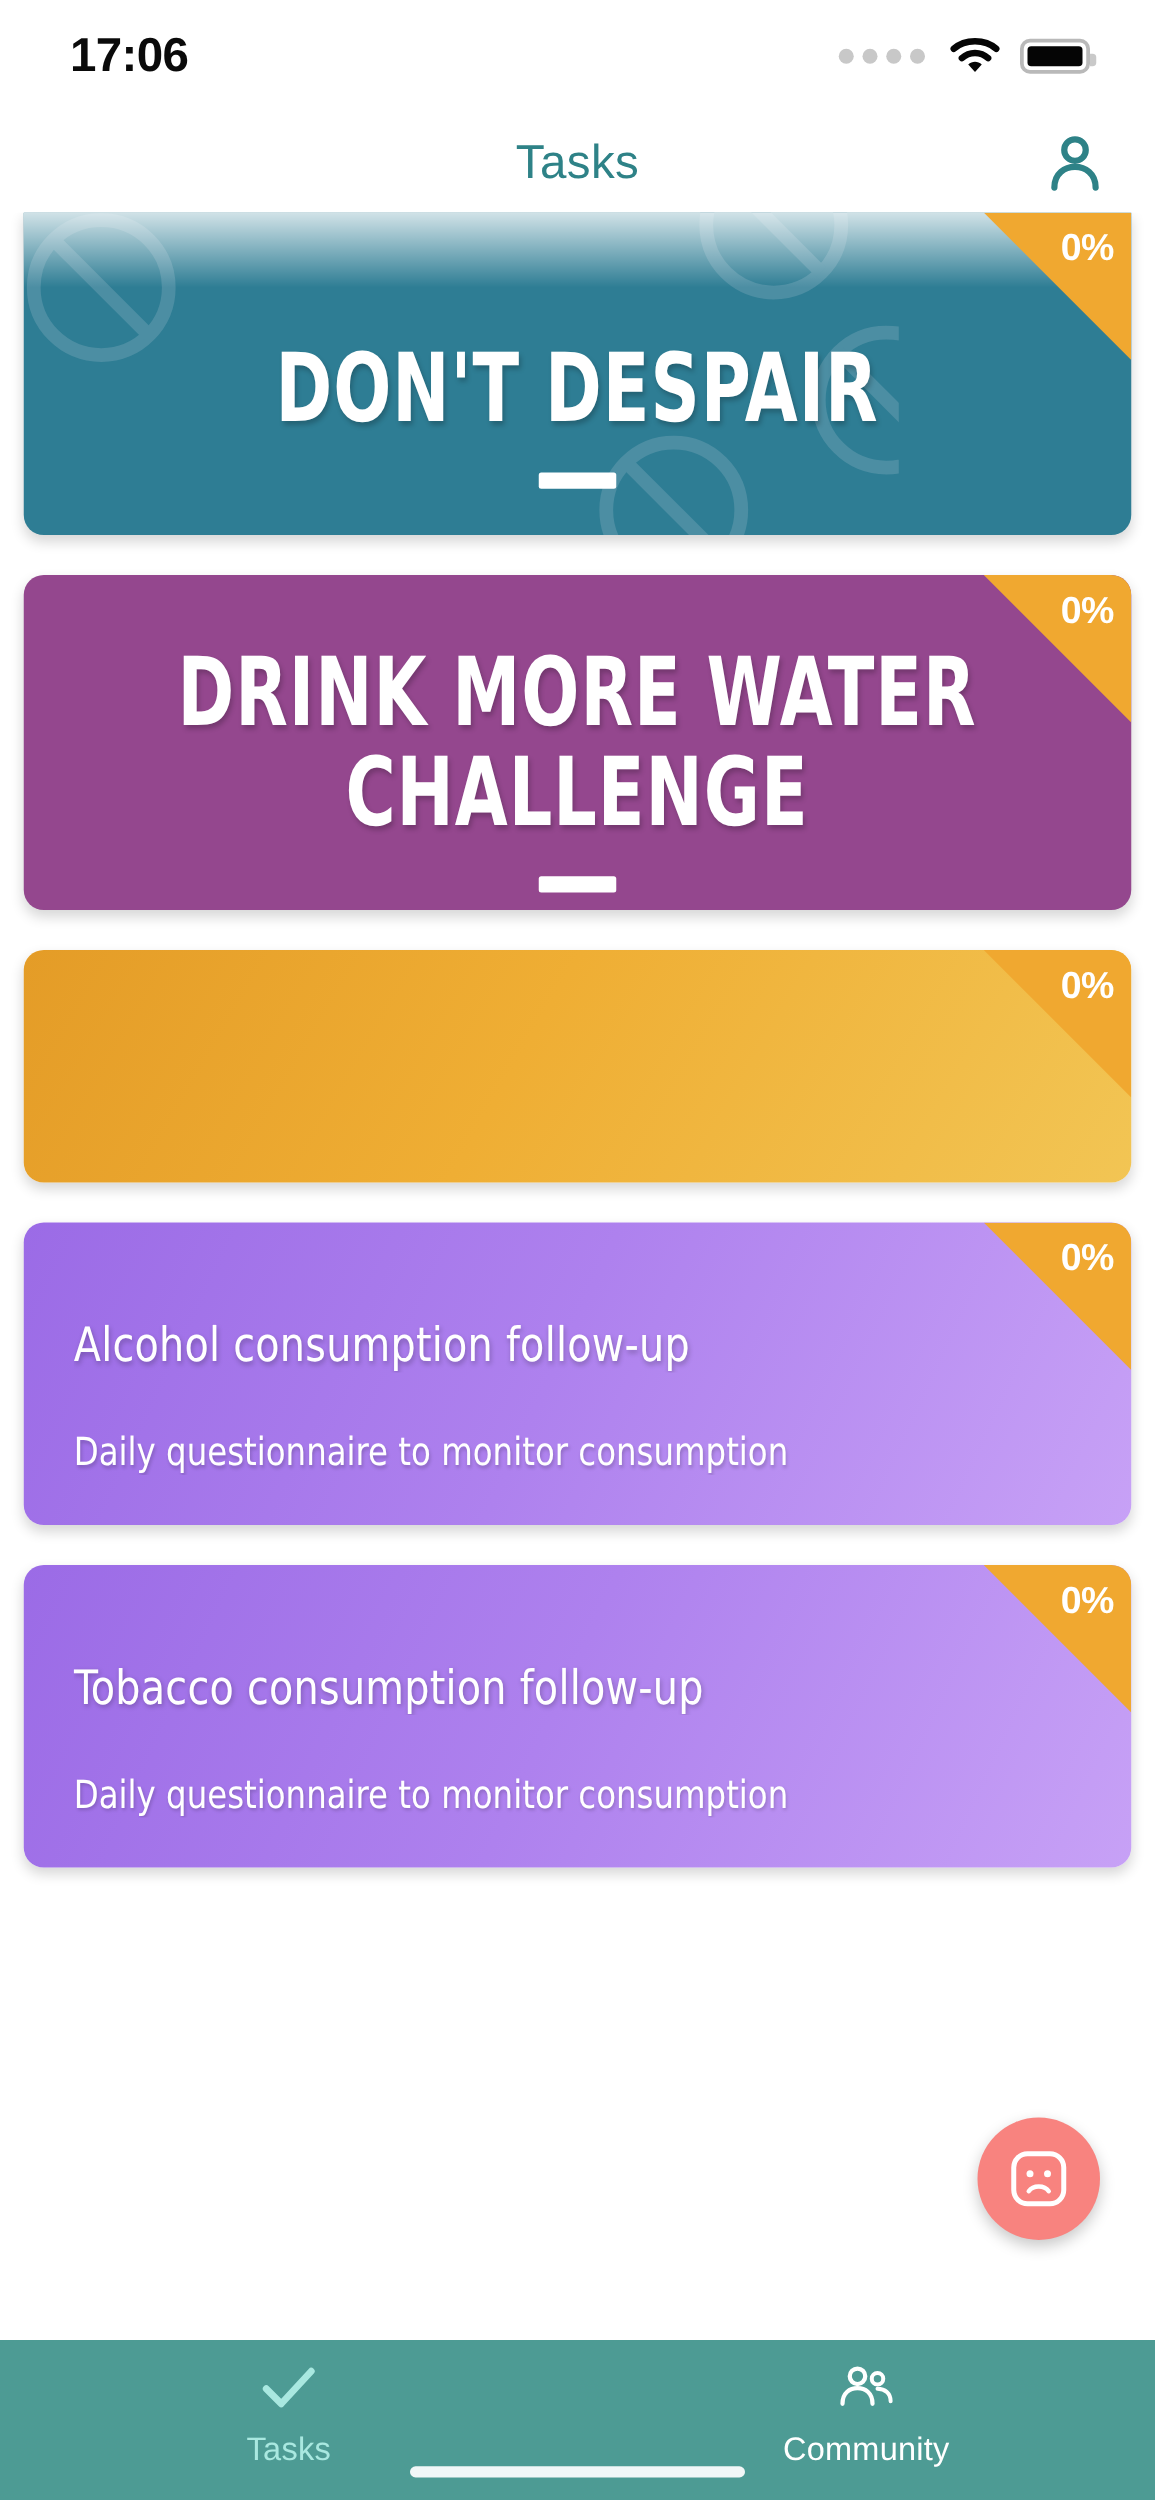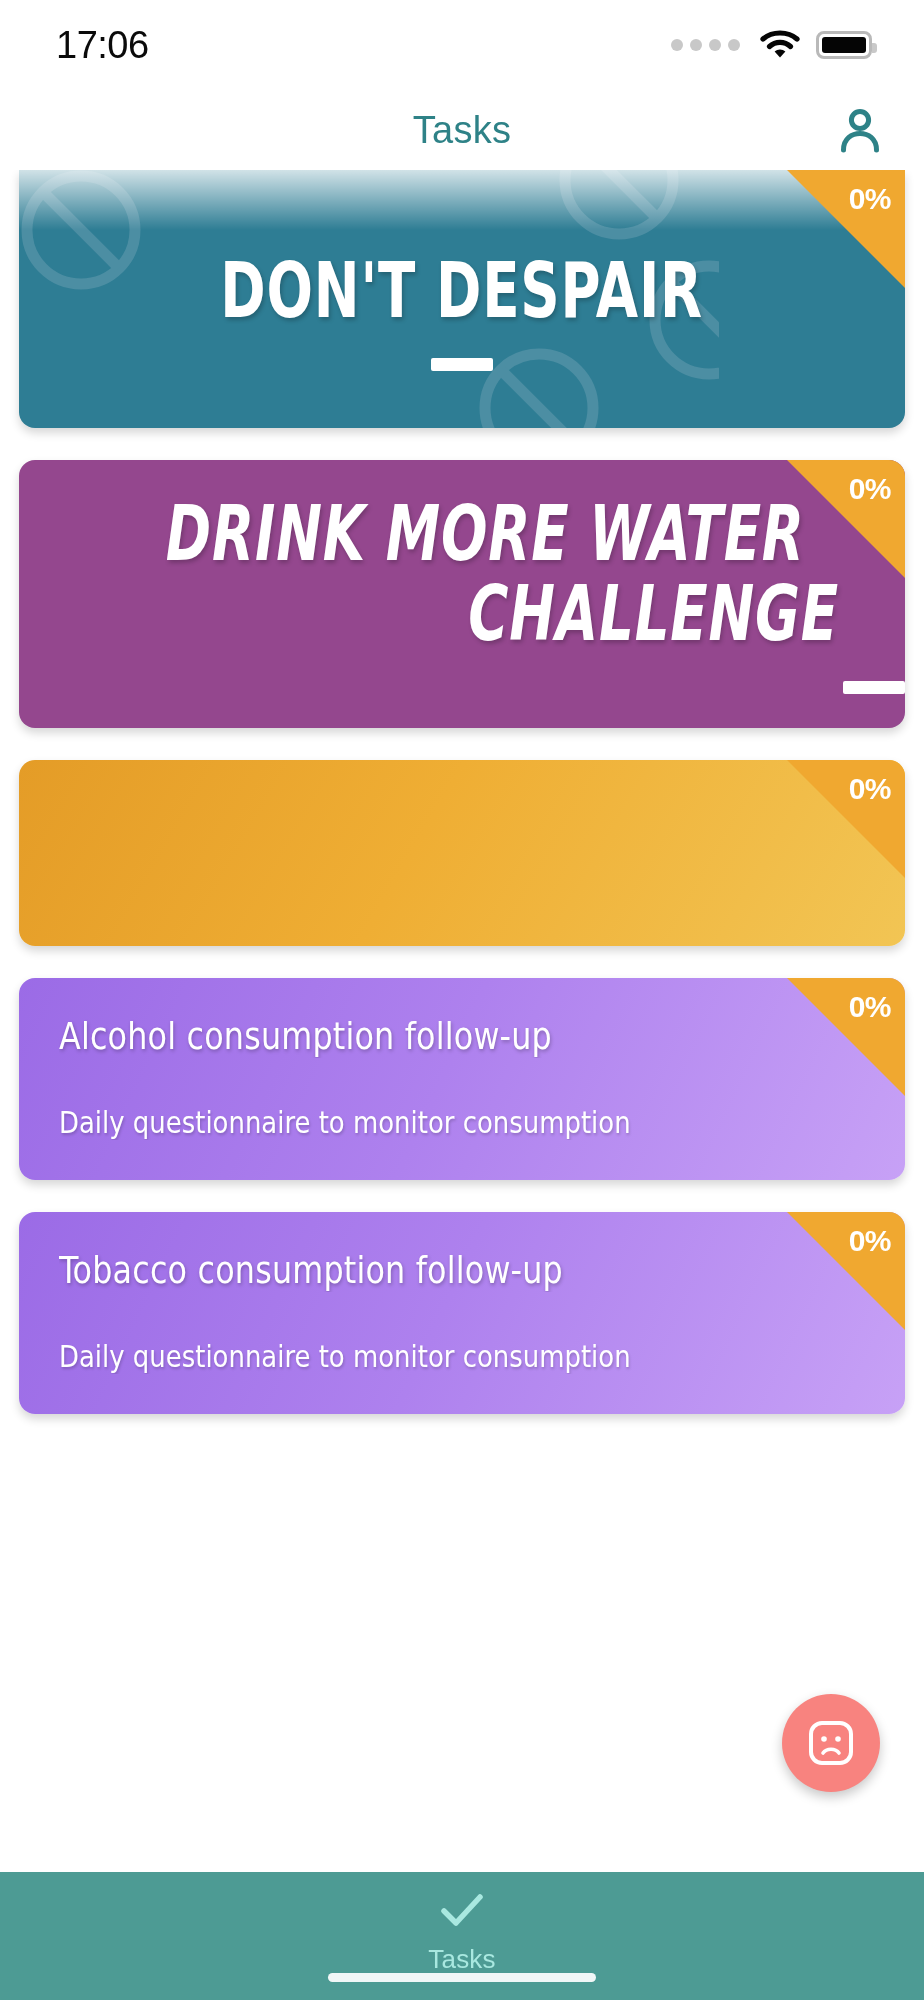--- a/index.html
+++ b/index.html
@@ -12,21 +12,21 @@
   }
 
   
   .statusbar {
     height:90px; width:100%;
     display:flex; align-items:center; justify-content:space-between;
     padding:0 52px 0 56px;
     background:#ffffff;
   }
   .sb-time {
-    font-size:38px; font-weight:400; color:#0a0a0a;
+    font-size:38px; font-weight:700; color:#0a0a0a;
     letter-spacing:-0.5px;
     font-family:"Liberation Sans", sans-serif;
   }
   .sb-right { display:flex; align-items:center; gap:16px; }
   .sb-dots { display:flex; gap:7px; align-items:center; margin-right:4px;}
   .sb-dots i { width:12px; height:12px; border-radius:50%; background:#c8c8c8; display:block; }
   .sb-wifi { width:40px; height:30px; position:relative; }
   .sb-batt {
     width:56px; height:28px; border:3px solid #b9b9b9; border-radius:8px;
     position:relative; padding:3px;
@@ -64,21 +64,21 @@
   .card-list { padding-top:0px; }
 
   
   .card {
     position:relative;
     border-radius:16px;
     margin-bottom:32px;
     overflow:hidden;
     box-shadow:0 5px 10px rgba(0,0,0,0.16);
   }
-  .card-inner { position:relative; z-index:2; width:100%; height:100%; }
+  .card-inner { position:relative; z-index:2; width:100%; height:100%;margin-top:40px; }
 
   
   .ribbon {
     position:absolute; top:0; right:0; z-index:5;
     width:118px; height:118px; overflow:hidden;
     pointer-events:none;
   }
   .ribbon .tri {
     position:absolute; top:0; right:0;
     width:0; height:0;
@@ -251,21 +251,21 @@
         <div class="headline">DON'T DESPAIR</div>
         <div class="divider"></div>
       </div>
     </div>
 
     <div class="card card-purple card-big" style="height:268px;">
       <div class="ribbon">
         <div class="tri"></div>
         <div class="pct">0%</div>
       </div>
-      <div class="card-inner" style="display:flex;flex-direction:column;align-items:flex-end;justify-content:center;font-style:italic;">
+      <div class="card-inner" style="display:flex;flex-direction:column;align-items:center;justify-content:center;">
         <div class="headline">DRINK MORE WATER</div>
         <div class="headline">CHALLENGE</div>
         <div class="divider"></div>
       </div>
     </div>
 
     <div class="card card-orange card-task">
       <div class="ribbon">
         <div class="tri"></div>
         <div class="pct">0%</div>
@@ -311,17 +311,28 @@
   <div class="tab active">
     <div class="ti">
       <svg width="46" height="40" viewBox="0 0 46 40">
         <path d="M5 21 L17 33 L41 7" stroke="#A9E8E0" stroke-width="5.5" fill="none" stroke-linecap="round" stroke-linejoin="round"></path>
       </svg>
     </div>
     <div class="tl">Tasks</div>
   </div>
 
 
+  <div class="tab">
+    <div class="ti">
+      <svg width="52" height="40" viewBox="0 0 52 40">
+        <circle cx="19" cy="11" r="6.2" stroke="#ffffff" stroke-width="3.4" fill="none"></circle>
+        <circle cx="35" cy="13" r="4.6" stroke="#ffffff" stroke-width="3.2" fill="none"></circle>
+        <path d="M7 33 C7 24, 13 20.5, 19 20.5 C25 20.5, 31 24, 31 33" stroke="#ffffff" stroke-width="3.4" fill="none" stroke-linecap="round"></path>
+        <path d="M35 21 C41 21, 45.5 24.5, 45.5 31" stroke="#ffffff" stroke-width="3.2" fill="none" stroke-linecap="round"></path>
+      </svg>
+    </div>
+    <div class="tl">Community</div>
+  </div>
 
 
 </div>
 
 <div class="home-indicator"></div>
 
 </body></html>

